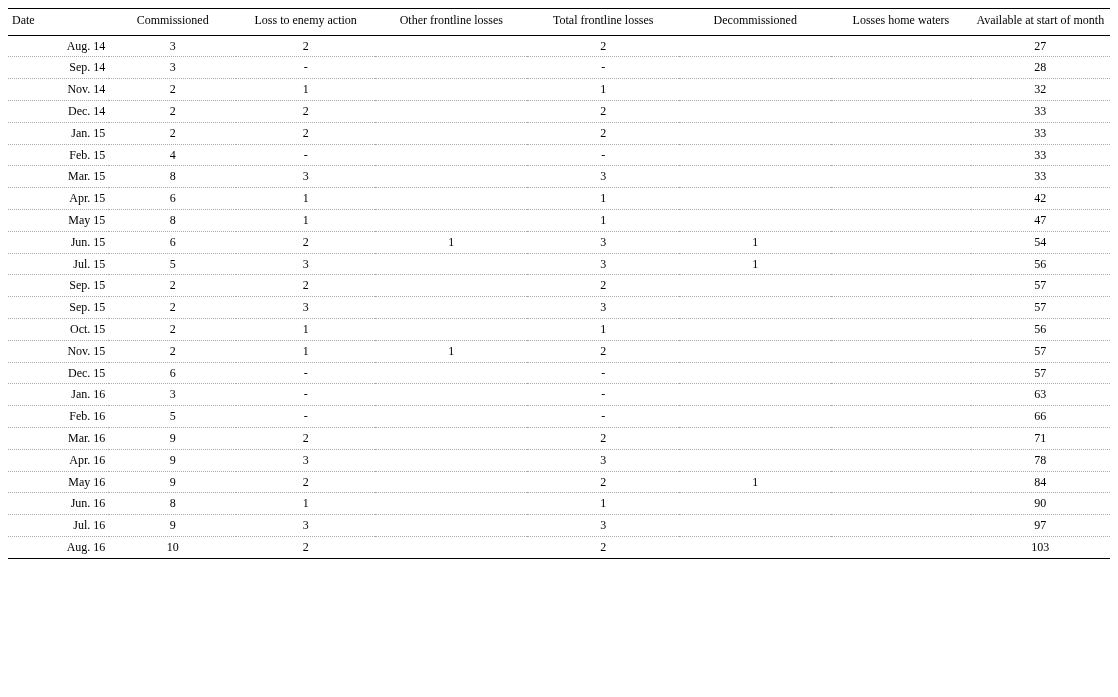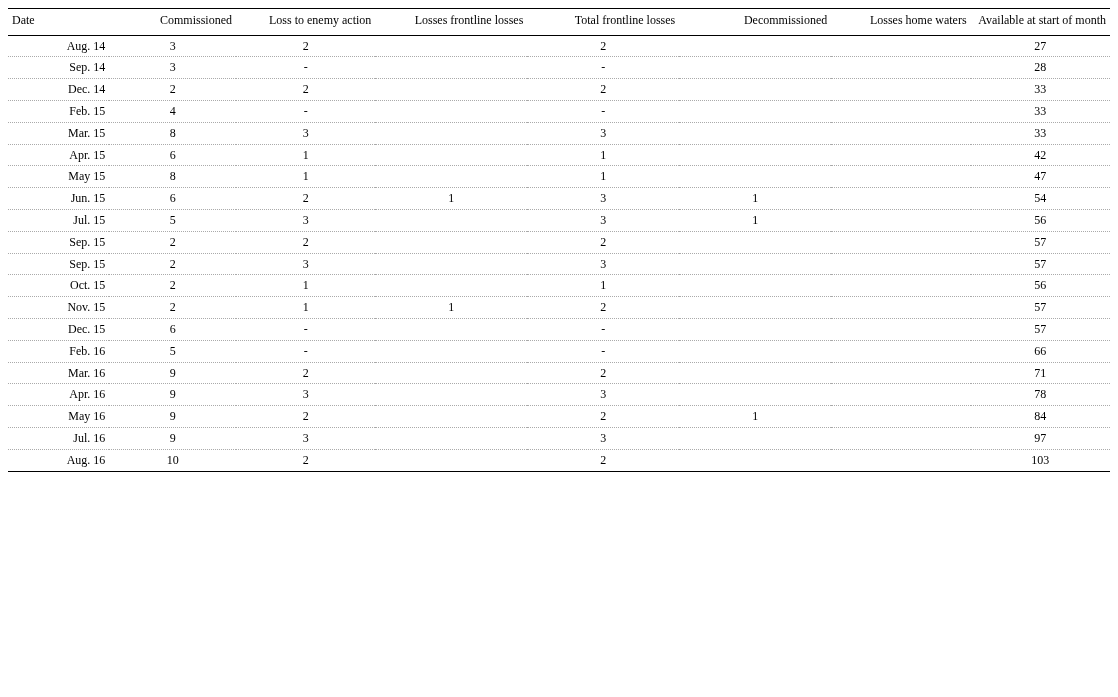--- a/index.html
+++ b/index.html
@@ -10,21 +10,21 @@
       color: #000;
       padding: 8px;
     }
     table {
       width: 100%;
       border-collapse: collapse;
       table-layout: fixed;
     }
     th {
       font-weight: normal;
-      text-align: right;
+      text-align: center;
       vertical-align: bottom;
       padding: 4px 4px 6px 4px;
       line-height: 1.3;
       border-top: 1.5px solid #000;
       border-bottom: 1.5px solid #000;
     }
     th.left-align {
       text-align: left;
     }
     td {
@@ -60,21 +60,21 @@
     <col class="total-col">
     <col class="decommissioned-col">
     <col class="home-col">
     <col class="available-col">
   </colgroup>
   <thead>
     <tr>
       <th class="left-align">Date</th>
       <th>Commissioned</th>
       <th>Loss to enemy action</th>
-      <th>Losses frontline losses</th>
+      <th>Other frontline losses</th>
       <th>Total frontline losses</th>
       <th>Decommissioned</th>
       <th>Losses home waters</th>
       <th>Available at start of month</th>
     </tr>
   </thead>
   <tbody id="table-body">
   <tr>
         <td class="date-cell">Aug. 14</td>
         <td>3</td>
@@ -89,21 +89,41 @@
         <td class="date-cell">Sep. 14</td>
         <td>3</td>
         <td>-</td>
         <td></td>
         <td>-</td>
         <td></td>
         <td></td>
         <td>28</td>
       </tr>
       <tr>
+        <td class="date-cell">Nov. 14</td>
+        <td>2</td>
+        <td>1</td>
+        <td></td>
+        <td>1</td>
+        <td></td>
+        <td></td>
+        <td>32</td>
+      </tr>
+      <tr>
         <td class="date-cell">Dec. 14</td>
+        <td>2</td>
+        <td>2</td>
+        <td></td>
+        <td>2</td>
+        <td></td>
+        <td></td>
+        <td>33</td>
+      </tr>
+      <tr>
+        <td class="date-cell">Jan. 15</td>
         <td>2</td>
         <td>2</td>
         <td></td>
         <td>2</td>
         <td></td>
         <td></td>
         <td>33</td>
       </tr>
       <tr>
         <td class="date-cell">Feb. 15</td>
@@ -209,20 +229,30 @@
         <td class="date-cell">Dec. 15</td>
         <td>6</td>
         <td>-</td>
         <td></td>
         <td>-</td>
         <td></td>
         <td></td>
         <td>57</td>
       </tr>
       <tr>
+        <td class="date-cell">Jan. 16</td>
+        <td>3</td>
+        <td>-</td>
+        <td></td>
+        <td>-</td>
+        <td></td>
+        <td></td>
+        <td>63</td>
+      </tr>
+      <tr>
         <td class="date-cell">Feb. 16</td>
         <td>5</td>
         <td>-</td>
         <td></td>
         <td>-</td>
         <td></td>
         <td></td>
         <td>66</td>
       </tr>
       <tr>
@@ -247,20 +277,30 @@
       </tr>
       <tr>
         <td class="date-cell">May 16</td>
         <td>9</td>
         <td>2</td>
         <td></td>
         <td>2</td>
         <td>1</td>
         <td></td>
         <td>84</td>
+      </tr>
+      <tr>
+        <td class="date-cell">Jun. 16</td>
+        <td>8</td>
+        <td>1</td>
+        <td></td>
+        <td>1</td>
+        <td></td>
+        <td></td>
+        <td>90</td>
       </tr>
       <tr>
         <td class="date-cell">Jul. 16</td>
         <td>9</td>
         <td>3</td>
         <td></td>
         <td>3</td>
         <td></td>
         <td></td>
         <td>97</td>

